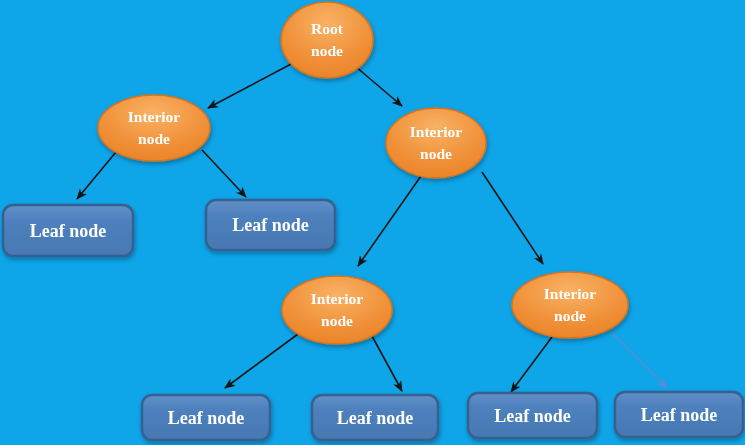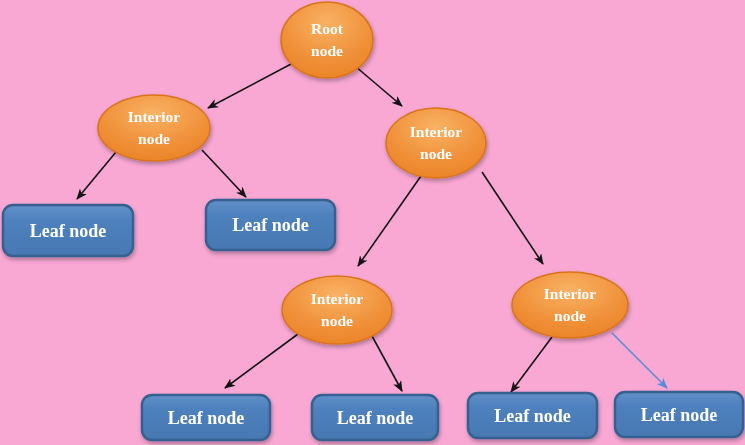--- a/index.html
+++ b/index.html
@@ -4,21 +4,21 @@
 <style>
   html, body {
     margin: 0;
     padding: 0;
     background: #ffffff;
   }
   .figure-canvas {
     position: relative;
     width: 745px;
     height: 445px;
-    background: #f9a8d4;
+    background: #0ea5e9;
     overflow: hidden;
     font-family: "Liberation Serif", serif;
   }
   .figure-canvas svg {
     position: absolute;
     left: 0;
     top: 0;
     display: block;
   }
   svg text {

